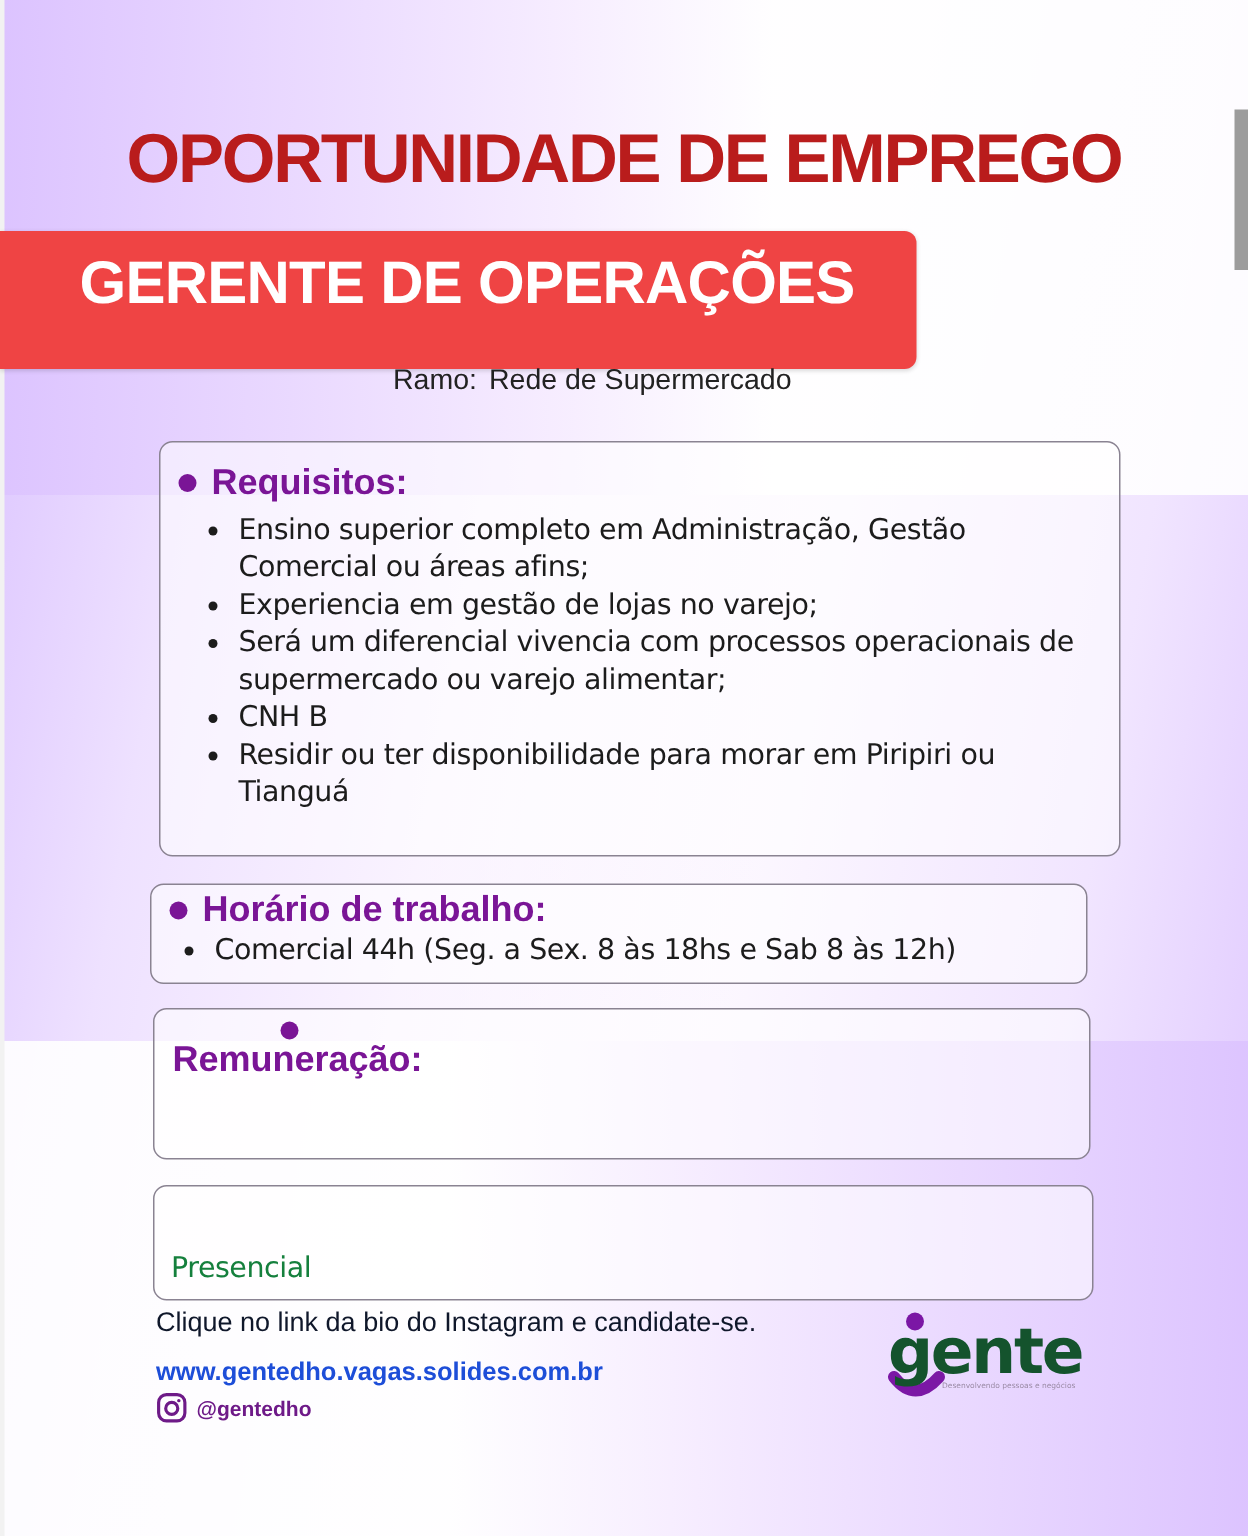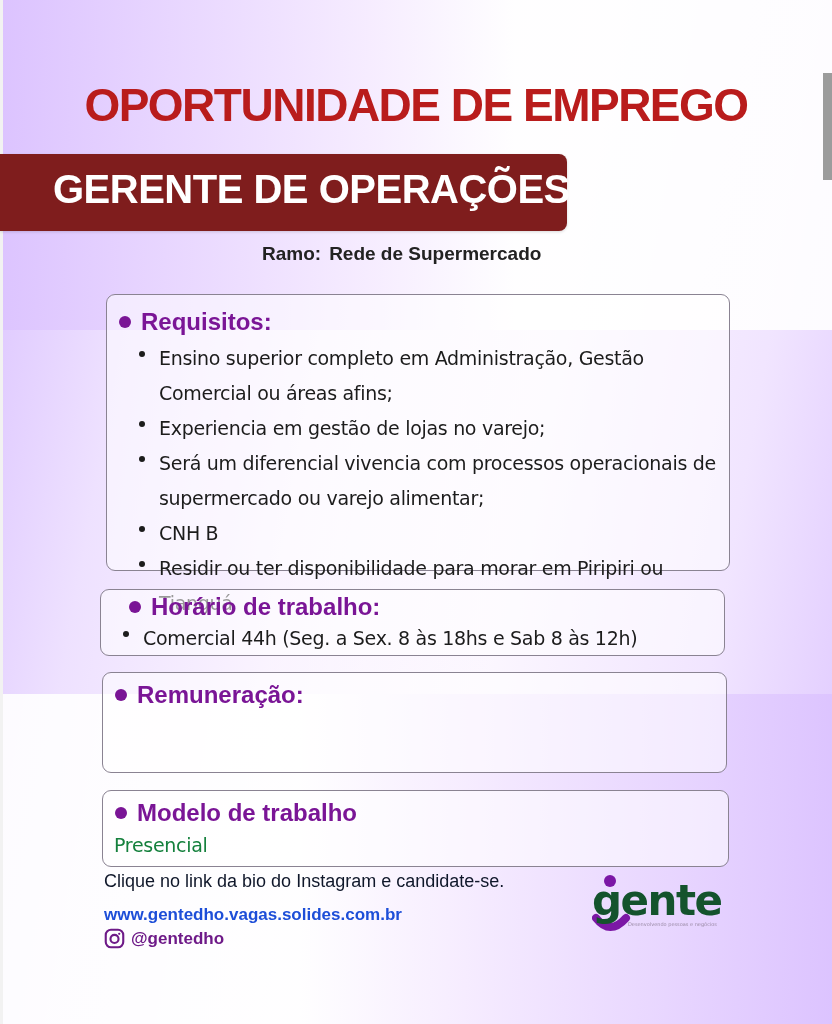--- a/index.html
+++ b/index.html
@@ -30,69 +30,70 @@
   .scroll-indicator {
     position: absolute; left: 823px; top: 73px; width: 9px; height: 107px;
     background: #9c9c9c;
   }
   .main-title {
     position: absolute; left: 0; width: 832px; top: 78px; text-align: center;
     font-family: "Liberation Sans", sans-serif; font-weight: bold;
     font-size: 46px; letter-spacing: -1.5px; color: #b91c1c;
   }
   .job-banner {
-    position: absolute; left: 0; top: 154px; width: 567px; height: 77px;
-    background: #7f1d1d; border-radius: 0 8px 8px 0;
+    position: absolute; left: 0; top: 154px; width: 567px; height: 92px;
+    background: #ef4444; border-radius: 0 8px 8px 0;
     box-shadow: 0 1px 3px rgba(0,0,0,0.15);
+    padding-left: 44px;
   }
   .job-title {
     position: absolute; left: 53px; top: 13px;
     font-family: "Liberation Sans", sans-serif; font-weight: bold;
     font-size: 40px; letter-spacing: -0.5px; color: #ffffff; white-space: nowrap;
   }
   .sector {
     position: absolute; left: 262px; top: 243px;
-    font-family: "Liberation Sans", sans-serif; font-size: 19px; color: #222; font-weight: bold;
+    font-family: "Liberation Sans", sans-serif; font-size: 19px; color: #222;
   }
   .sector .label { margin-right: 8px; }
   .card {
     position: absolute; border: 1.5px solid #8a8392; border-radius: 9px;
     background: rgba(255,255,255,0.55);
   }
   .card-title {
     font-family: "Liberation Sans", sans-serif; font-weight: bold; color: #7a1596;
     font-size: 24px; display: flex; align-items: center; white-space: nowrap;
   }
   .card-title .dot {
     width: 12px; height: 12px; background: #7a1596; border-radius: 50%; margin-right: 10px; flex: 0 0 12px;
   }
   .items { list-style: none; margin: 0; padding: 0; }
   .items li {
     position: relative; padding-left: 24px;
-    font-family: "DejaVu Sans", sans-serif; font-size: 19px; line-height: 35px; color: #1c1c1c;
+    font-family: "DejaVu Sans", sans-serif; font-size: 19px; line-height: 25px; color: #1c1c1c;
     letter-spacing: -0.3px;
   }
   .items li::before {
     content: ""; position: absolute; left: 4px; top: 10px; width: 6px; height: 6px; border-radius: 50%;
     background: #1c1c1c;
   }
   .plain-value {
     font-family: "DejaVu Sans", sans-serif; font-size: 19px; color: #15803d; letter-spacing: -0.3px;
   }
   .cta {
     position: absolute; left: 104px; top: 871px;
     font-family: "Liberation Sans", sans-serif; font-size: 18px; color: #0f172a;
   }
   .website {
     position: absolute; left: 104px; top: 905px;
     font-family: "Liberation Sans", sans-serif; font-weight: bold; font-size: 17px; color: #1d4ed8;
   }
   .insta {
     position: absolute; left: 104px; top: 928px; display: flex; align-items: center;
-    font-family: "Liberation Sans", sans-serif; font-weight: bold; font-size: 17px; color: #6e1a88;
+    font-family: "Liberation Sans", sans-serif; font-weight: bold; font-size: 14px; color: #6e1a88;
   }
   .insta svg { margin-right: 6px; }
   .logo {
     position: absolute; left: 592px; top: 872px; width: 150px; height: 70px;
   }
   .logo-word {
     position: absolute; left: 0px; top: 4px;
     font-family: "DejaVu Sans", sans-serif; font-weight: bold; font-size: 42px; color: #14532d; letter-spacing: -1.5px;
   }
   .logo-tag {
@@ -112,56 +113,52 @@
 <div class="main-title">OPORTUNIDADE DE EMPREGO</div>
 
 <div class="job-banner">
   <div class="job-title">GERENTE DE OPERAÇÕES</div>
 </div>
 
 <div class="sector">
   <span class="label">Ramo:</span><span>Rede de Supermercado</span>
 </div>
 
-<div class="card" style="left:106px; top:294px; width:622px; height:275px;">
+<div class="card" style="left:106px; top:294px; width:622px; height:275px;padding-left:17px;">
   <div class="card-title" style="position:absolute; left:12px; top:13px;">
     <span class="dot"></span>
     <span>Requisitos:</span>
   </div>
   <ul class="items" style="position:absolute; left:28px; top:46px; width:585px;">
     <li>Ensino superior completo em Administração, Gestão Comercial ou áreas afins;</li>
     <li>Experiencia em gestão de lojas no varejo;</li>
     <li>Será um diferencial vivencia com processos operacionais de supermercado ou varejo alimentar;</li>
     <li>CNH B</li>
     <li>Residir ou ter disponibilidade para morar em Piripiri ou Tianguá</li>
   </ul>
 </div>
 
 <div class="card" style="left:100px; top:589px; width:623px; height:65px;">
-  <div class="card-title" style="position:absolute; left:28px; top:3px;align-items:center;">
+  <div class="card-title" style="position:absolute; left:12px; top:3px;align-items:center;">
     <span class="dot"></span>
     <span>Horário de trabalho:</span>
   </div>
   <ul class="items" style="position:absolute; left:18px; top:31px; width:600px;">
     <li>Comercial 44h (Seg. a Sex. 8 às 18hs e Sab 8 às 12h)</li>
   </ul>
 </div>
 
 <div class="card" style="left:102px; top:672px; width:623px; height:99px;">
-  <div class="card-title" style="position:absolute; left:12px; top:8px;">
+  <div class="card-title" style="position:absolute; left:12px; top:8px;flex-direction:column;">
     <span class="dot"></span>
     <span>Remuneração:</span>
   </div>
 </div>
 
 <div class="card" style="left:102px; top:790px; width:625px; height:75px;">
-  <div class="card-title" style="position:absolute; left:12px; top:8px;">
-    <span class="dot"></span>
-    <span>Modelo de trabalho</span>
-  </div>
   <div class="plain-value" style="position:absolute; left:11px; top:43px;">Presencial</div>
 </div>
 
 <div class="cta">Clique no link da bio do Instagram e candidate-se.</div>
 
 <div class="website">www.gentedho.vagas.solides.com.br</div>
 
 <div class="insta">
   <svg width="21" height="21" viewBox="0 0 24 24">
     <rect x="2" y="2" width="20" height="20" rx="6" fill="none" stroke="#6e1a88" stroke-width="2.4"></rect>

